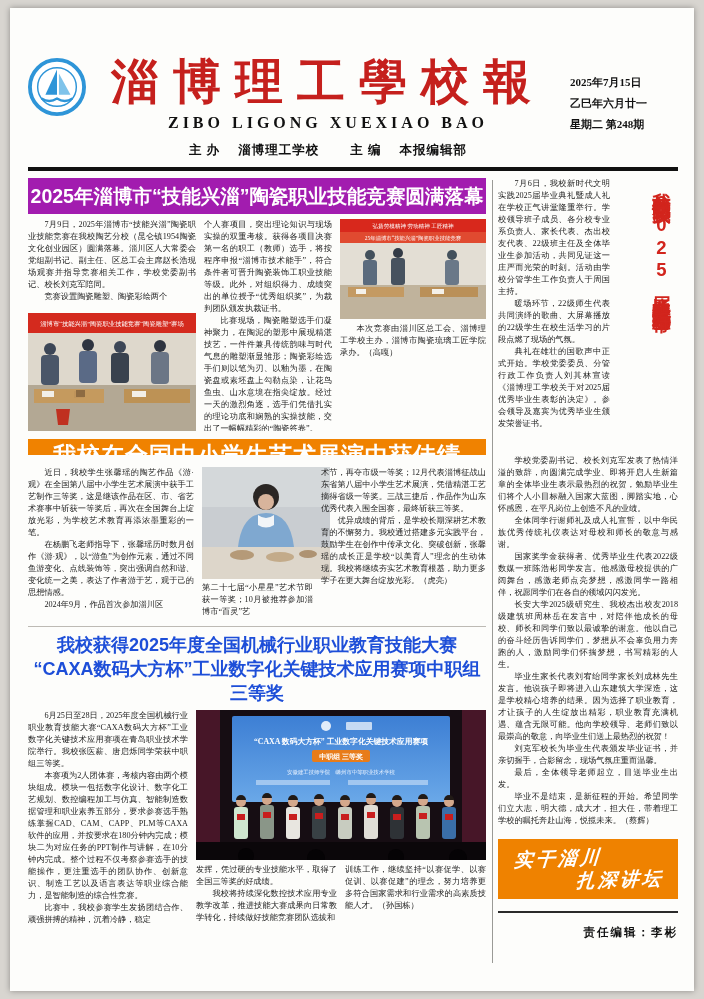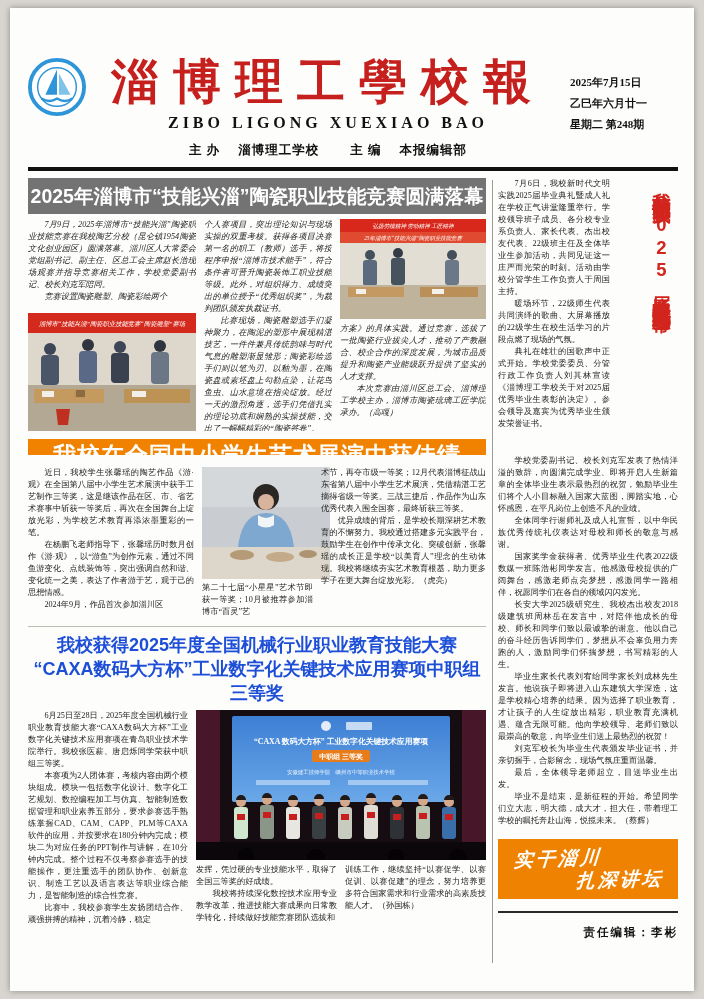--- a/index.html
+++ b/index.html
@@ -25,23 +25,23 @@
   .content{display:flex;margin-top:7px;}
   .main{width:458px;flex:0 0 auto;}
   .rule-v{width:1px;background:#9a9a96;margin:2px 5px 0 6px;}
   .right{flex:1;min-width:0;}
 
   
   .art p{margin:0;text-indent:2em;text-align:justify;font-size:8.2px;line-height:12px;color:#1c1c1c;}
   .art p.cont{text-indent:0;}
 
   
-  .h1bar{background:#737373;color:#fff;font-family:"Liberation Sans",sans-serif;font-weight:bold;
+  .h1bar{background:#a21caf;color:#fff;font-family:"Liberation Sans",sans-serif;font-weight:bold;
          font-size:19.5px;text-align:center;line-height:36px;height:36px;white-space:nowrap;overflow:hidden;}
-  .a1-body{display:flex;gap:8px;height:212px;overflow:hidden;margin-top:5px;font-style:italic;}
+  .a1-body{display:flex;gap:8px;height:212px;overflow:hidden;margin-top:5px;}
   .a1-c1{width:168px;flex:0 0 auto;display:flex;flex-direction:column;}
   .a1-c1 .txt{flex:1;overflow:hidden;}
   .a1-c2{width:128px;flex:0 0 auto;overflow:hidden;}
   .a1-c3{width:146px;flex:0 0 auto;overflow:hidden;}
   .photoA{width:168px;height:118px;display:block;}
   .photoB{width:146px;height:100px;display:block;margin-bottom:4px;}
 
   
   .h2bar{background:#f08200;color:#fff;font-family:"Liberation Sans",sans-serif;font-weight:bold;
          font-size:23px;text-align:center;line-height:32px;height:16px;white-space:nowrap;overflow:hidden;
@@ -168,21 +168,20 @@
                     <rect x="51" y="39" width="14" height="27" rx="3" fill="#47525f"></rect>
                 <circle cx="112" cy="36" r="5" fill="#43505c"></circle>
                     <rect x="105" y="41" width="14" height="25" rx="3" fill="#6a7888"></rect>
               </g>
               <rect y="66" width="146" height="34" fill="#c0b39c"></rect>
               <rect x="8" y="68" width="56" height="10" fill="#c49a62"></rect>
               <rect x="80" y="68" width="58" height="10" fill="#ba9058"></rect>
               <rect x="16" y="70" width="10" height="5" fill="#f4f1ea"></rect>
               <rect x="92" y="70" width="12" height="5" fill="#f4f1ea"></rect>
             </svg>
-            <p class="cont">方案》的具体实践。通过竞赛，选拔了一批陶瓷行业拔尖人才，推动了产教融合、校企合作的深度发展，为城市品质提升和陶瓷产业能级跃升提供了坚实的人才支撑。</p>
             <p>本次竞赛由淄川区总工会、淄博理工学校主办，淄博市陶瓷琉璃工匠学院承办。（高嘎）</p>
           </div>
         </div>
       </div>
 
       <div>
         <div class="h2bar">我校在全国中小学生艺术展演中获佳绩</div>
         <div class="a2-body">
           <div class="a2-c1">
             <p>近日，我校学生张馨瑶的陶艺作品《游·观》在全国第八届中小学生艺术展演中获手工艺制作三等奖，这是继该作品在区、市、省艺术赛事中斩获一等奖后，再次在全国舞台上绽放光彩，为学校艺术教育再添浓墨重彩的一笔。</p>

